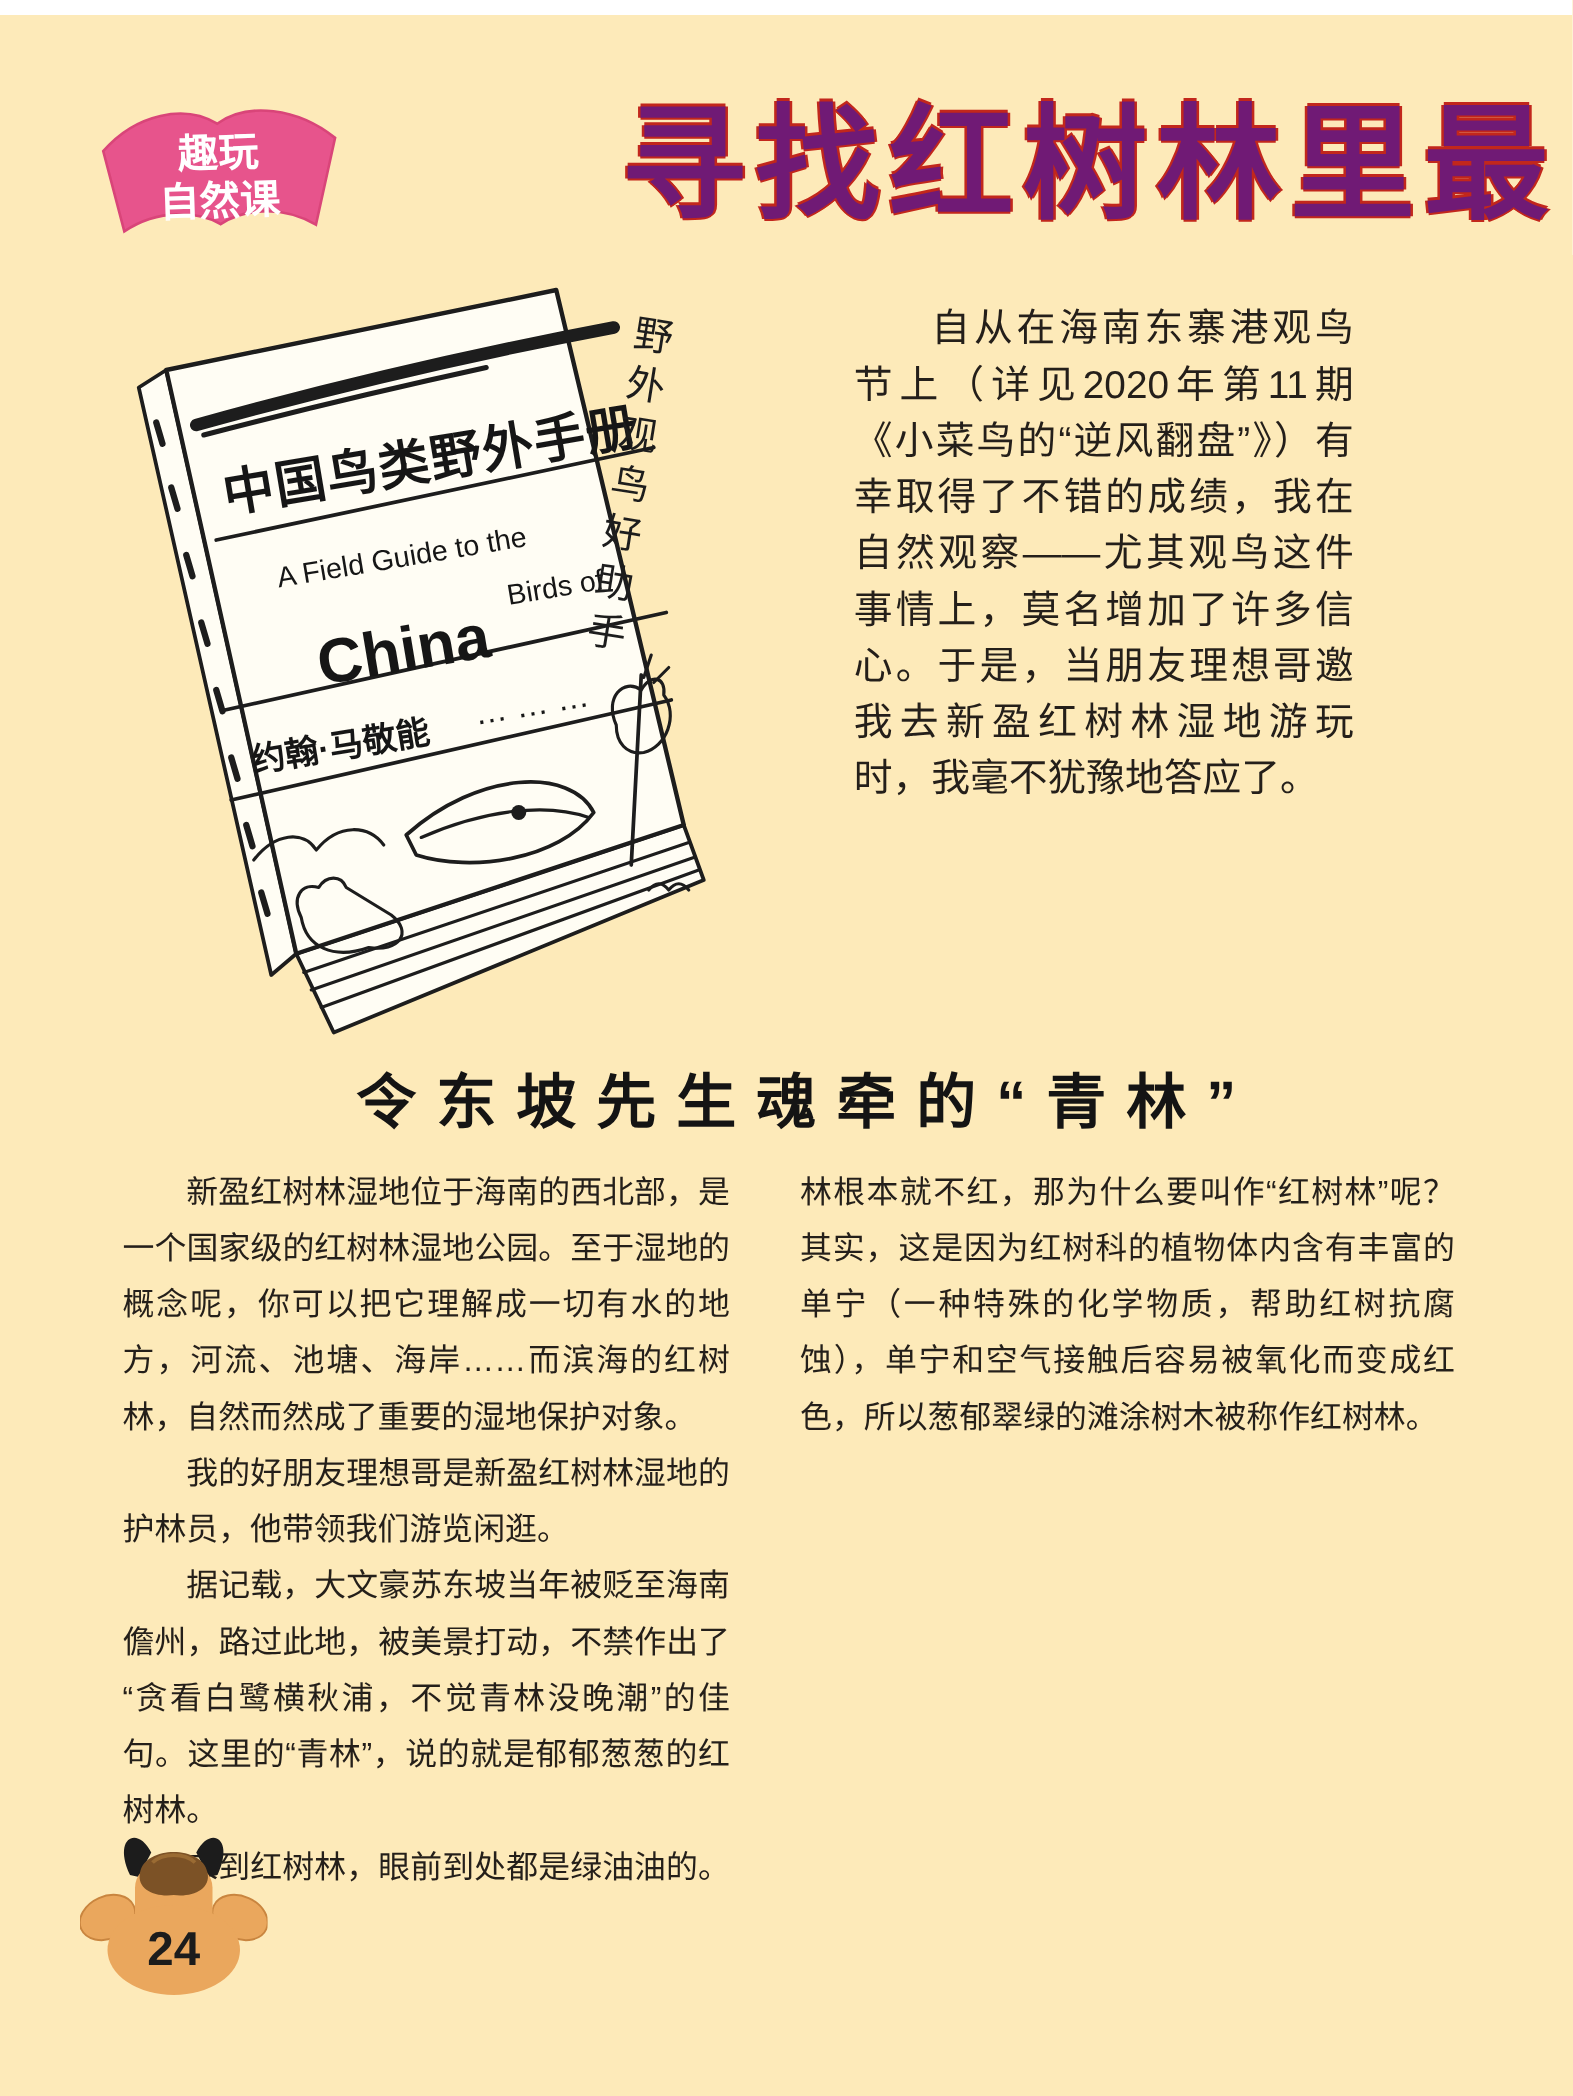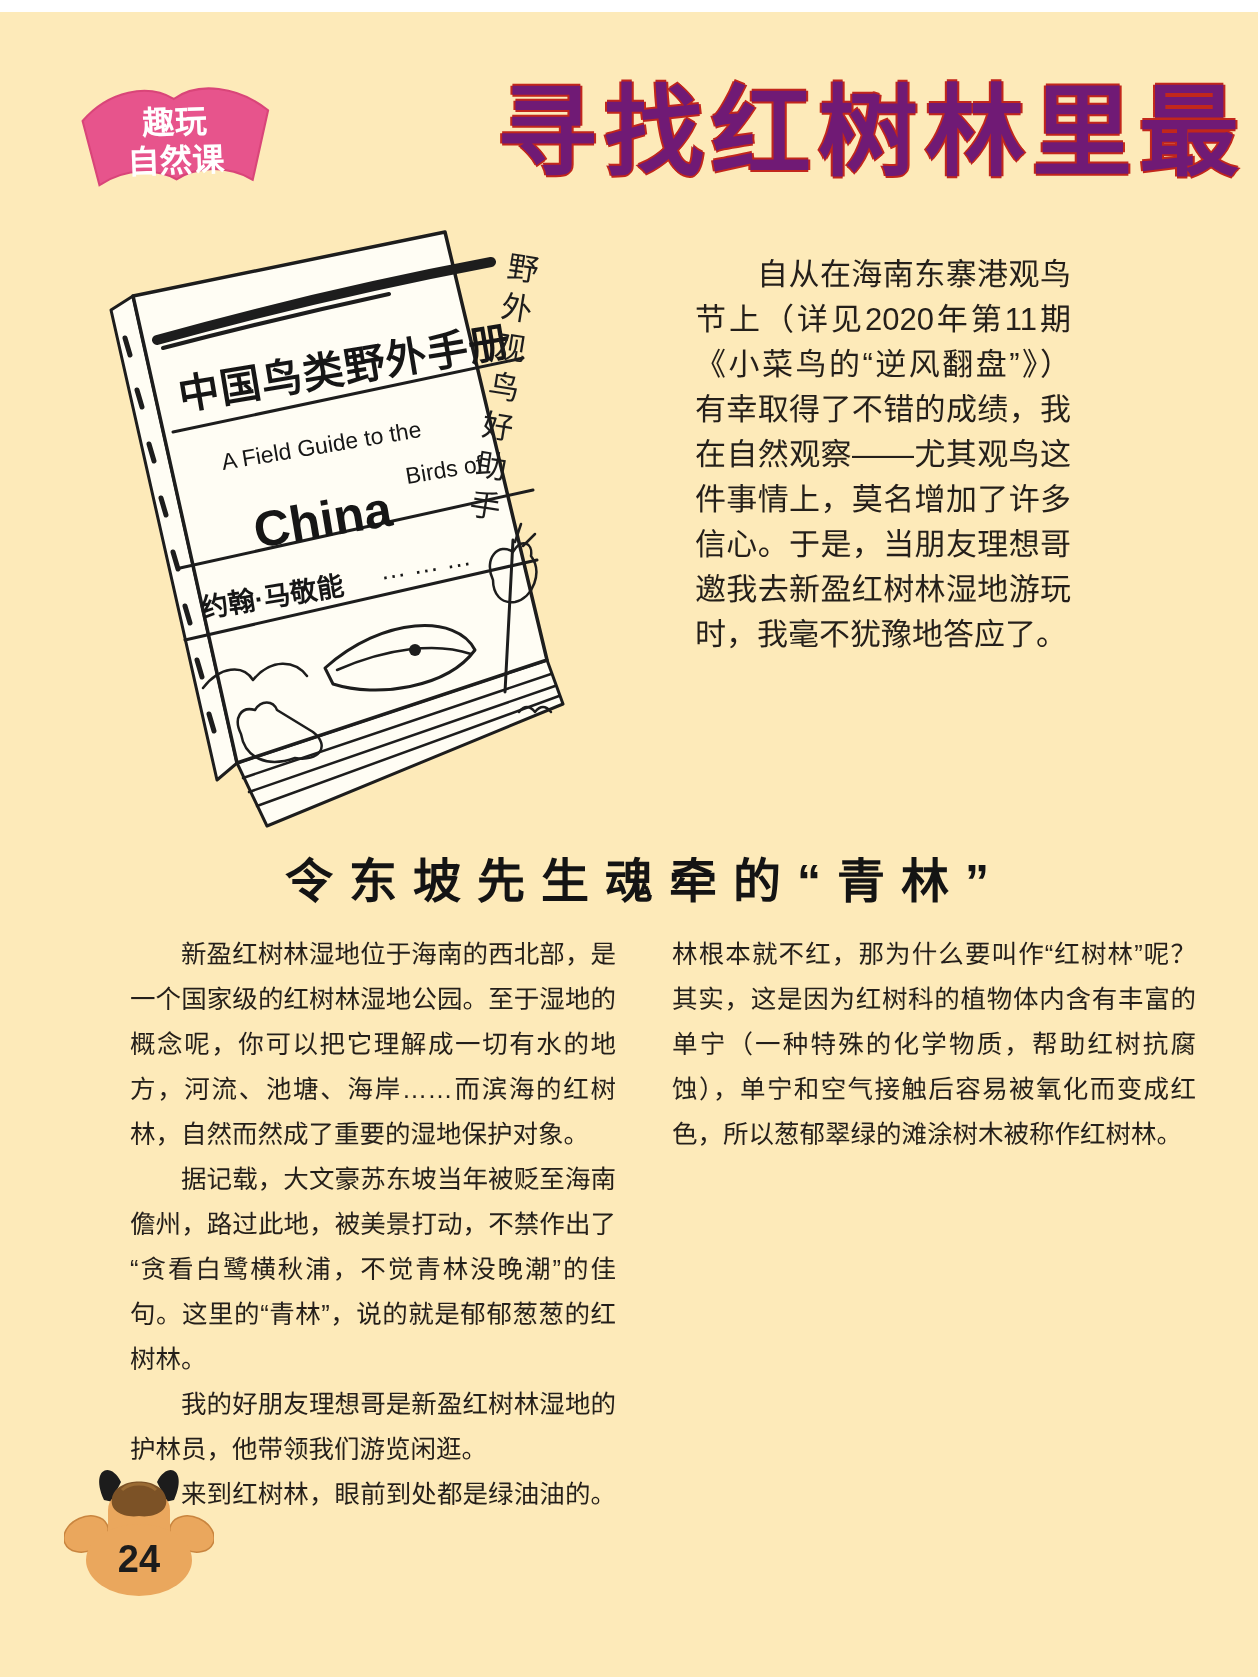--- a/index.html
+++ b/index.html
@@ -16,28 +16,28 @@
 
   .book-illo{position:absolute;left:85px;top:218px;}
   .book-illo text{fill:#161616;font-family:"Liberation Sans",sans-serif;}
 
   .handnote{position:absolute;left:500px;top:252px;writing-mode:vertical-rl;
       font-size:31px;letter-spacing:9px;color:#1d1d1d;transform:rotate(9deg);
       transform-origin:top center;font-weight:500;}
 
   .intro{position:absolute;left:683px;top:240px;width:400px;font-size:31px;
       line-height:45px;text-align:justify;}
-  .intro p{margin:12px;text-indent:2em;}
+  .intro p{margin:0;text-indent:2em;}
 
   .section-heading{position:absolute;top:842px;left:0;width:100%;text-align:center;
       font-size:48px;font-weight:800;letter-spacing:16px;color:#141414;white-space:nowrap;
       padding-left:32px;box-sizing:border-box;}
 
   .body-cols{position:absolute;left:98px;top:932px;display:flex;gap:56px;
-      font-size:25.5px;line-height:45px;text-align:justify;margin-left:32px;}
+      font-size:25.5px;line-height:45px;text-align:justify;}
   .col-left{width:486px;}
   .col-right{width:524px;}
   .body-cols p{margin:0;text-indent:2em;}
   .body-cols p.cont{text-indent:0;}
 
   .cow{position:absolute;left:64px;top:1454px;}
   .cow text{font-weight:bold;fill:#1c1c1c;font-family:"Liberation Sans",sans-serif;}
 </style>
 </head>
 <body>
@@ -95,22 +95,22 @@
 
   <div class="intro">
     <p>自从在海南东寨港观鸟节上（详见2020年第11期《小菜鸟的“逆风翻盘”》）有幸取得了不错的成绩，我在自然观察——尤其观鸟这件事情上，莫名增加了许多信心。于是，当朋友理想哥邀我去新盈红树林湿地游玩时，我毫不犹豫地答应了。</p>
   </div>
 
   <div class="section-heading">令东坡先生魂牵的“青林”</div>
 
   <div class="body-cols">
     <div class="col-left">
       <p>新盈红树林湿地位于海南的西北部，是一个国家级的红树林湿地公园。至于湿地的概念呢，你可以把它理解成一切有水的地方，河流、池塘、海岸……而滨海的红树林，自然而然成了重要的湿地保护对象。</p>
+      <p>我的好朋友理想哥是新盈红树林湿地的护林员，他带领我们游览闲逛。</p>
       <p>据记载，大文豪苏东坡当年被贬至海南儋州，路过此地，被美景打动，不禁作出了“贪看白鹭横秋浦，不觉青林没晚潮”的佳句。这里的“青林”，说的就是郁郁葱葱的红树林。</p>
-      <p>我的好朋友理想哥是新盈红树林湿地的护林员，他带领我们游览闲逛。</p>
       <p>来到红树林，眼前到处都是绿油油的。红树</p>
     </div>
     <div class="col-right">
       <p class="cont">林根本就不红，那为什么要叫作“红树林”呢？其实，这是因为红树科的植物体内含有丰富的单宁（一种特殊的化学物质，帮助红树抗腐蚀），单宁和空气接触后容易被氧化而变成红色，所以葱郁翠绿的滩涂树木被称作红树林。</p>
     </div>
   </div>
 
   <svg class="cow" width="150" height="150" viewBox="0 0 150 150">
     <path d="M 40,46 C 26,16 46,6 57,28 C 53,36 49,42 49,48 Z" fill="#1c1c1c"></path>
     <path d="M 110,46 C 124,16 104,6 93,28 C 97,36 101,42 101,48 Z" fill="#1c1c1c"></path>

